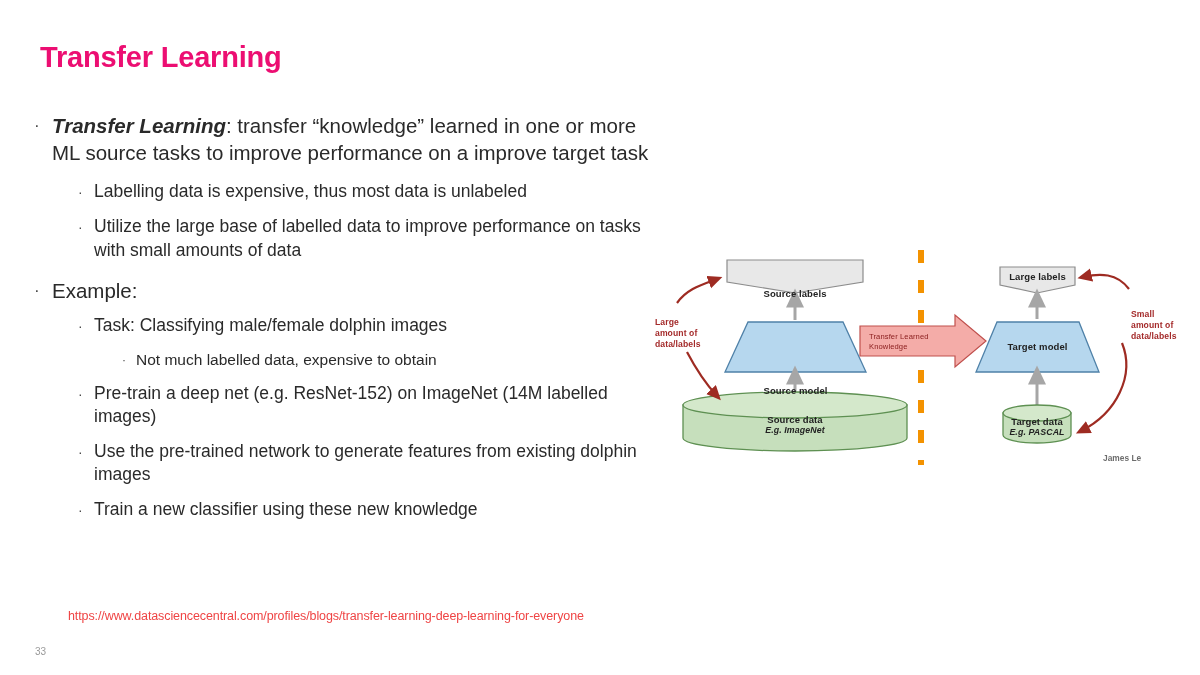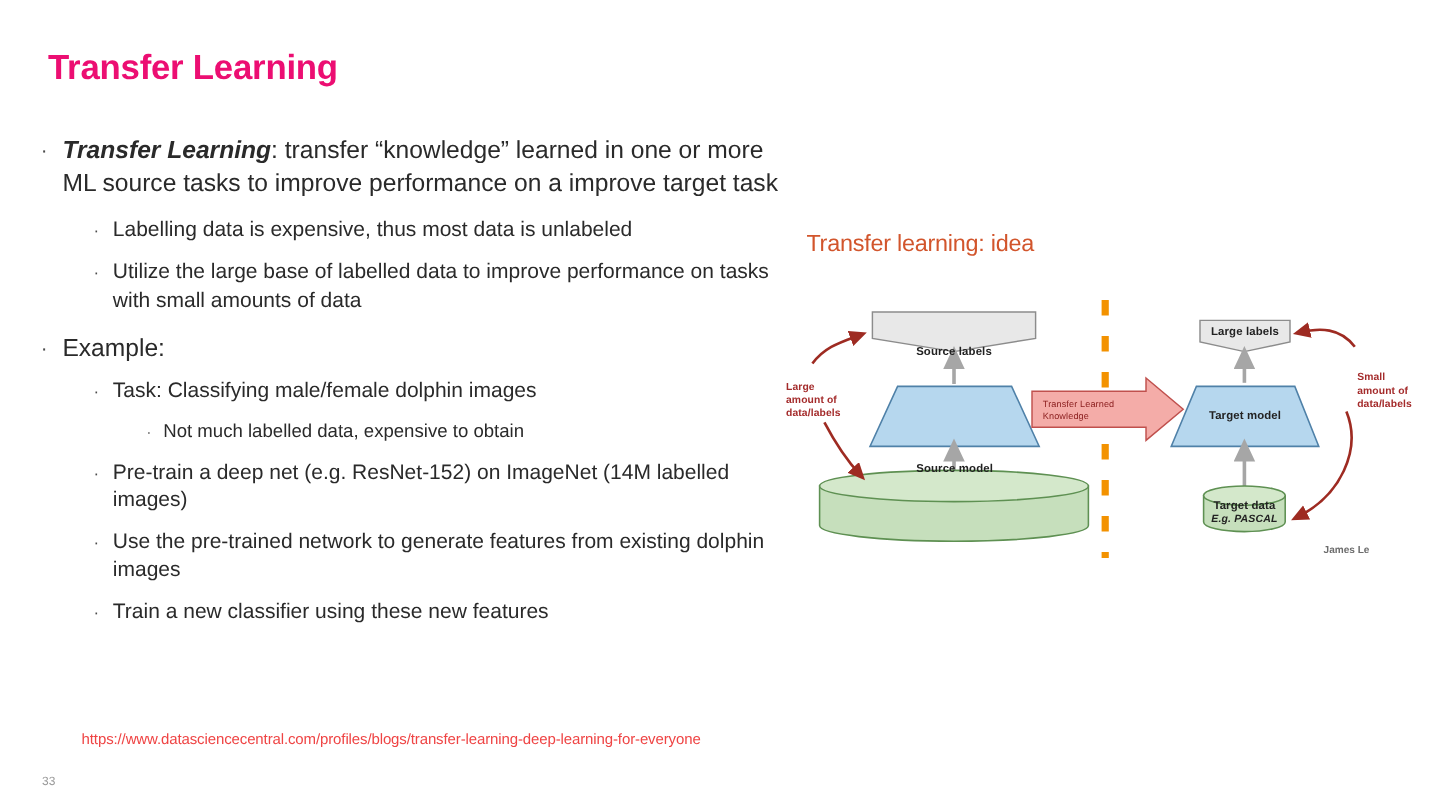--- a/index.html
+++ b/index.html
@@ -234,32 +234,31 @@
     <span class="txt">Pre-train a deep net (e.g. ResNet-152) on ImageNet (14M labelled images)</span>
   </div>
 
   <div class="bullet lvl2">
     <span class="dot">·</span>
     <span class="txt">Use the pre-trained network to generate features from existing dolphin images</span>
   </div>
 
   <div class="bullet lvl2">
     <span class="dot">·</span>
-    <span class="txt">Train a new classifier using these new features</span>
+    <span class="txt">Train a new classifier using these new knowledge</span>
   </div>
 
 </div>
 
 <div id="source-url">https://www.datasciencecentral.com/profiles/blogs/transfer-learning-deep-learning-for-everyone</div>
 
 <div id="page-number">33</div>
 
 <div id="diagram">
 
-  <div id="diagram-title">Transfer learning: idea</div>
 
   <svg class="diagram-svg" viewBox="0 0 535 290" xmlns="http://www.w3.org/2000/svg">
     <defs>
       <marker id="grayhead" markerWidth="7" markerHeight="7" refX="3.2" refY="3" orient="auto">
         <path d="M0,0 L6.4,3 L0,6 Z" fill="#A6A6A6"></path>
       </marker>
       <marker id="redhead" markerWidth="7" markerHeight="7" refX="4" refY="3" orient="auto">
         <path d="M0,0 L6.6,3 L0,6 Z" fill="#9E2B22"></path>
       </marker>
     </defs>
@@ -322,20 +321,24 @@
     <g>
       <path d="M474,104 C462,88 445,88 428,92" fill="none" stroke="#9E2B22" stroke-width="2.2" marker-end="url(#redhead)"></path>
       <path d="M467,158 C480,190 462,228 426,246" fill="none" stroke="#9E2B22" stroke-width="2.2" marker-end="url(#redhead)"></path>
     </g>
   </svg>
 
   <div class="node-label" style="left:72px; top:79px; width:136px;margin-top:24px;">Source labels</div>
 
   <div class="node-label" style="left:70px; top:156px; width:141px;margin-top:44px;">Source model</div>
 
+  <div class="node-label" style="left:28px; top:229px; width:224px;">
+    <span>Source data</span>
+    <span class="node-sub">E.g. ImageNet</span>
+  </div>
 
   <div class="red-note" style="left:0px; top:132px; width:60px;">
     <div>Large</div>
     <div>amount of</div>
     <div>data/labels</div>
   </div>
 
   <div class="pink-arrow-label" style="left:214px; top:147px; width:85px;">
     <div>Transfer Learned</div>
     <div>Knowledge</div>

